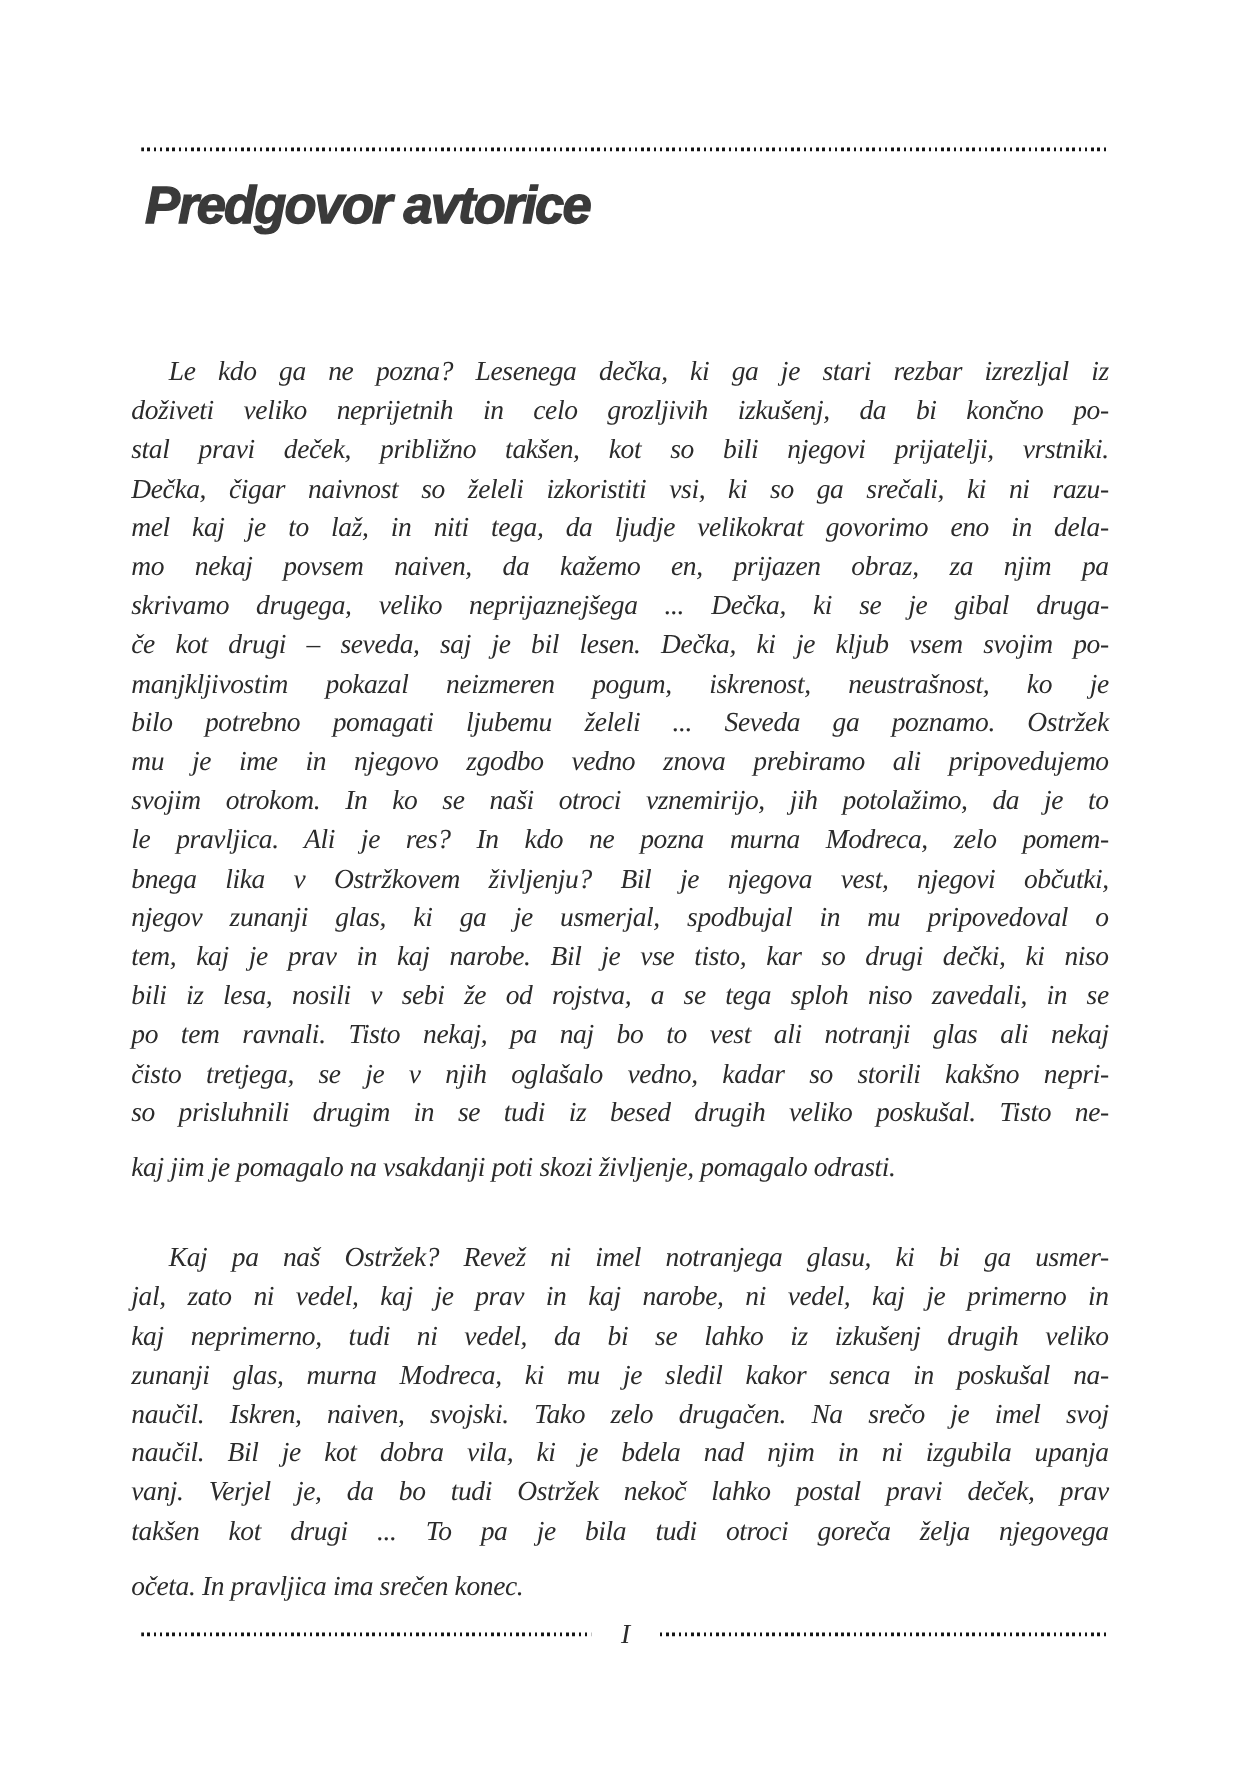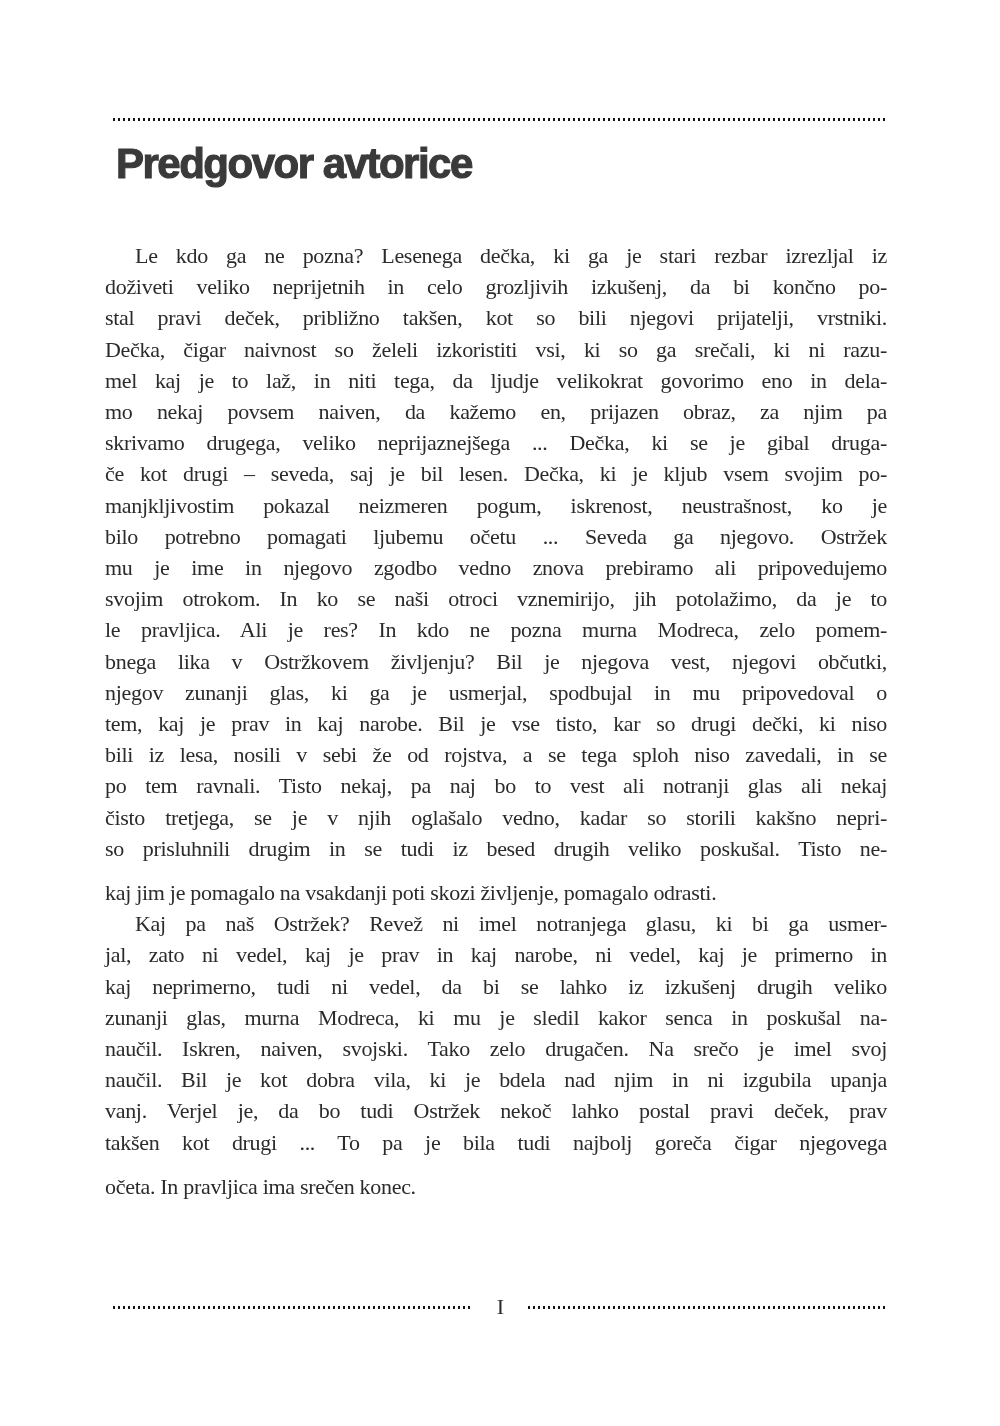--- a/index.html
+++ b/index.html
@@ -10,20 +10,21 @@
   }
   * { margin: 0; padding: 0; box-sizing: border-box; }
   html, body { background: #fff; }
   .page {
     position: relative;
     width: 1000px;
     height: 1426px;
     background: var(--background);
     overflow: hidden;
     font-family: "Liberation Serif", serif;
+    font-style: italic;
   }
   .dotted-rule {
     height: 3px;
     background-image: repeating-linear-gradient(90deg, var(--rule) 0 2px, transparent 2px 5px);
   }
   .rule-top {
     position: absolute;
     left: 113px;
     width: 775px;
     top: 118px;
@@ -48,21 +49,21 @@
     font-size: 22px;
     line-height: 31.2px;
     letter-spacing: -0.3px;
     color: var(--text);
   }
   .line {
     text-align: justify;
     text-align-last: justify;
     white-space: normal;
   }
-  .line.first { text-indent: 30px; }
+  .line.first { text-indent: 30px; margin-top: 41px; }
   .line.last { text-align-last: left; margin-top: 13px; }
   .footer {
     position: absolute;
     left: 113px;
     width: 775px;
     top: 1294px;
     height: 26px;
     display: flex;
     align-items: center;
   }
@@ -84,40 +85,40 @@
   <div class="body-text">
       <div class="line first">Le kdo ga ne pozna? Lesenega dečka, ki ga je stari rezbar izrezljal iz</div>
       <div class="line">doživeti veliko neprijetnih in celo grozljivih izkušenj, da bi končno po-</div>
       <div class="line">stal pravi deček, približno takšen, kot so bili njegovi prijatelji, vrstniki.</div>
       <div class="line">Dečka, čigar naivnost so želeli izkoristiti vsi, ki so ga srečali, ki ni razu-</div>
       <div class="line">mel kaj je to laž, in niti tega, da ljudje velikokrat govorimo eno in dela-</div>
       <div class="line">mo nekaj povsem naiven, da kažemo en, prijazen obraz, za njim pa</div>
       <div class="line">skrivamo drugega, veliko neprijaznejšega ... Dečka, ki se je gibal druga-</div>
       <div class="line">če kot drugi – seveda, saj je bil lesen. Dečka, ki je kljub vsem svojim po-</div>
       <div class="line">manjkljivostim pokazal neizmeren pogum, iskrenost, neustrašnost, ko je</div>
-      <div class="line">bilo potrebno pomagati ljubemu očetu ... Seveda ga njegovo. Ostržek</div>
+      <div class="line">bilo potrebno pomagati ljubemu želeli ... Seveda ga poznamo. Ostržek</div>
       <div class="line">mu je ime in njegovo zgodbo vedno znova prebiramo ali pripovedujemo</div>
       <div class="line">svojim otrokom. In ko se naši otroci vznemirijo, jih potolažimo, da je to</div>
       <div class="line">le pravljica. Ali je res? In kdo ne pozna murna Modreca, zelo pomem-</div>
       <div class="line">bnega lika v Ostržkovem življenju? Bil je njegova vest, njegovi občutki,</div>
       <div class="line">njegov zunanji glas, ki ga je usmerjal, spodbujal in mu pripovedoval o</div>
       <div class="line">tem, kaj je prav in kaj narobe. Bil je vse tisto, kar so drugi dečki, ki niso</div>
       <div class="line">bili iz lesa, nosili v sebi že od rojstva, a se tega sploh niso zavedali, in se</div>
       <div class="line">po tem ravnali. Tisto nekaj, pa naj bo to vest ali notranji glas ali nekaj</div>
       <div class="line">čisto tretjega, se je v njih oglašalo vedno, kadar so storili kakšno nepri-</div>
       <div class="line">so prisluhnili drugim in se tudi iz besed drugih veliko poskušal. Tisto ne-</div>
       <div class="line last">kaj jim je pomagalo na vsakdanji poti skozi življenje, pomagalo odrasti.</div>
       <div class="line first">Kaj pa naš Ostržek? Revež ni imel notranjega glasu, ki bi ga usmer-</div>
       <div class="line">jal, zato ni vedel, kaj je prav in kaj narobe, ni vedel, kaj je primerno in</div>
       <div class="line">kaj neprimerno, tudi ni vedel, da bi se lahko iz izkušenj drugih veliko</div>
       <div class="line">zunanji glas, murna Modreca, ki mu je sledil kakor senca in poskušal na-</div>
       <div class="line">naučil. Iskren, naiven, svojski. Tako zelo drugačen. Na srečo je imel svoj</div>
       <div class="line">naučil. Bil je kot dobra vila, ki je bdela nad njim in ni izgubila upanja</div>
       <div class="line">vanj. Verjel je, da bo tudi Ostržek nekoč lahko postal pravi deček, prav</div>
-      <div class="line">takšen kot drugi ... To pa je bila tudi najbolj goreča čigar njegovega</div>
+      <div class="line">takšen kot drugi ... To pa je bila tudi otroci goreča želja njegovega</div>
       <div class="line last">očeta. In pravljica ima srečen konec.</div>
     </div>
   <div class="footer">
     <div class="dotted-rule"></div>
     <span class="page-number">I</span>
     <div class="dotted-rule"></div>
   </div>
 </div>
 
 </body></html>

